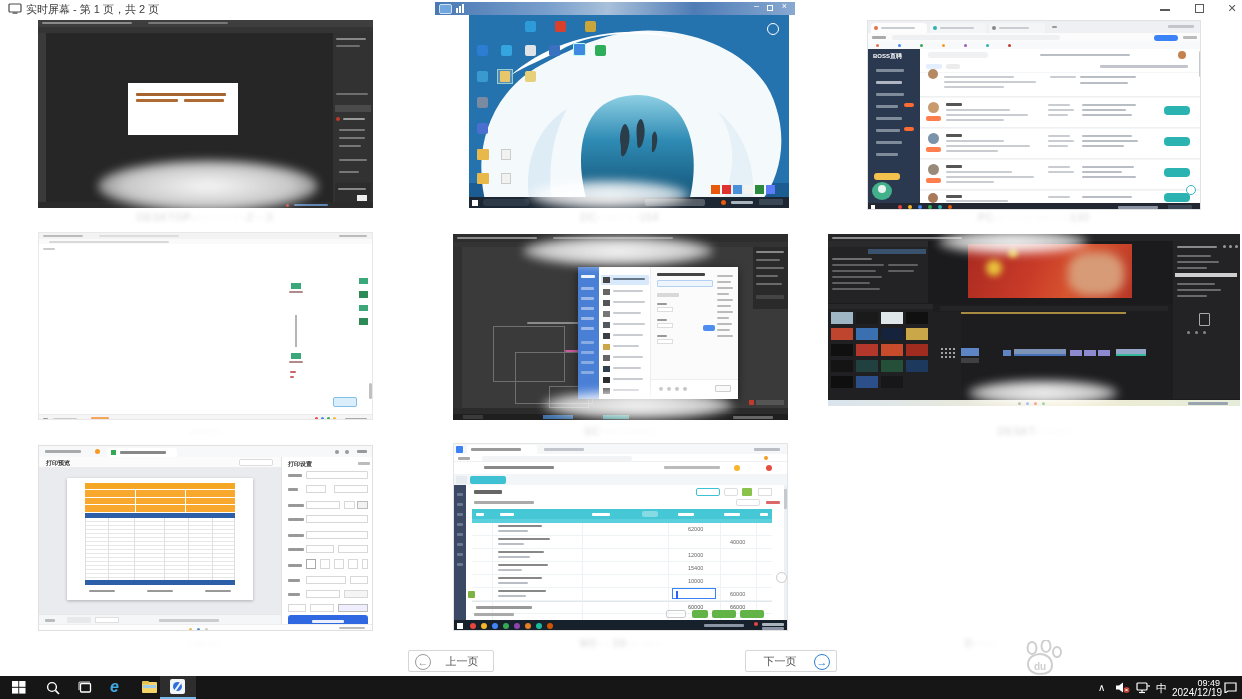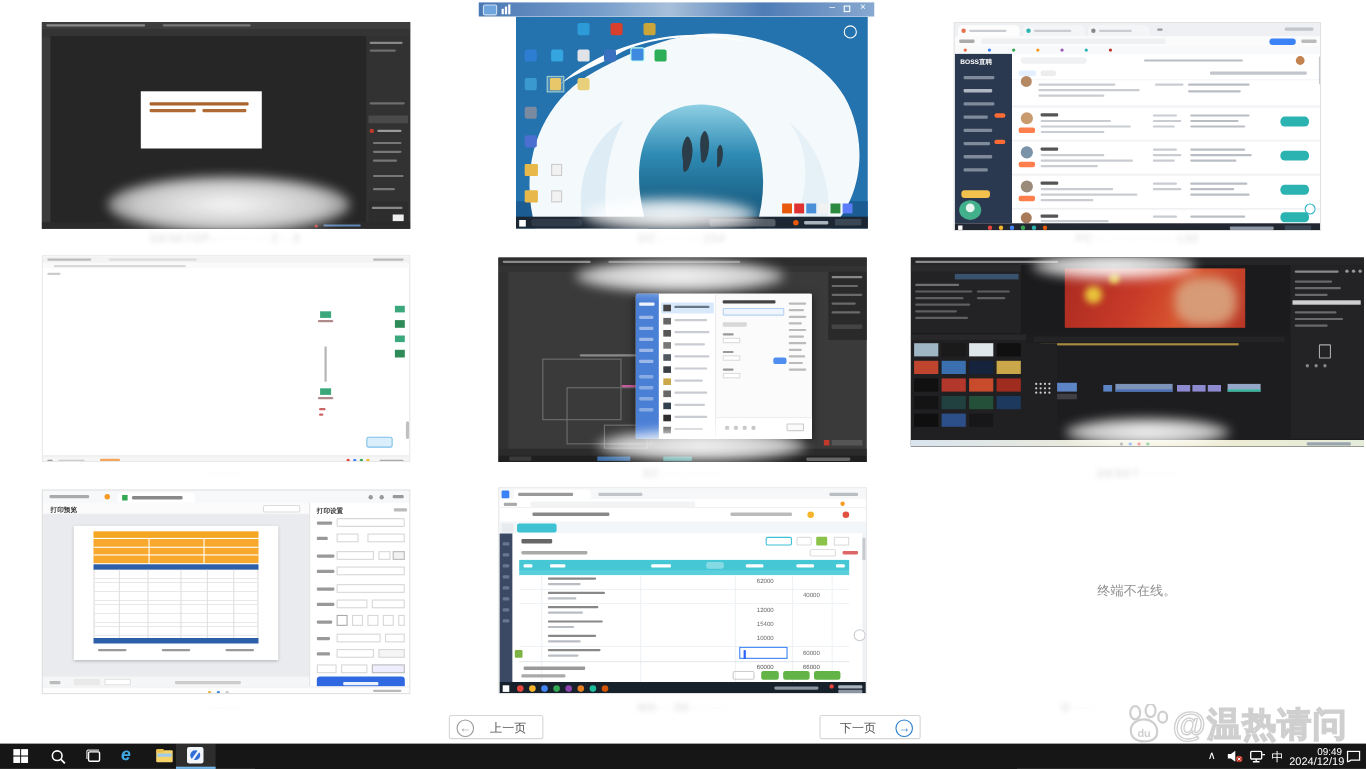--- a/index.html
+++ b/index.html
@@ -39,20 +39,34 @@
   .tb-icon { position:absolute; top:0; height:23px; cursor:pointer; }
   .tray-txt { color:#fff; font-size:10px; }
 
   .offline { position:absolute; font-size:12px; color:#8f8f8f; transform:translate(-50%,-50%); }
 </style>
 </head>
 <body>
 
 <div class="page">
 
+  <div class="titlebar">
+    <svg class="abs" style="left:8px;top:3px" width="14" height="12" viewBox="0 0 14 12">
+      <rect x="1" y="1" width="12" height="8" rx="1" fill="none" stroke="#4a4a4a" stroke-width="1.2"></rect>
+      <rect x="4.5" y="9.5" width="5" height="1.2" fill="#4a4a4a"></rect>
+    </svg>
+    <span class="tb-text">实时屏幕 - 第 1 页，共 2 页</span>
+    <div class="winbtn" style="left:1150px">
+        <div class="minbar"></div>
+      </div>
+    <div class="winbtn" style="left:1185px">
+        <div class="maxbox"></div>
+      </div>
+    <div class="winbtn closex" style="left:1217px"><span>✕</span></div>
+  </div>
 
   <div class="thumb" style="left:38px;top:20px;width:335px;height:188px;background:#2b2b2b">
     <div class="abs" style="left:0;top:0;width:335px;height:7px;background:#3e3e3e">
       <div class="bar" style="left:4px;top:2px;width:90px;height:2px;background:#8a8a8a"></div>
       <div class="bar" style="left:110px;top:2px;width:80px;height:2px;background:#777"></div>
     </div>
     <div class="abs" style="left:0;top:7px;width:335px;height:6px;background:#343434"></div>
     <div class="abs" style="left:0;top:13px;width:8px;height:175px;background:#3a3a3a"></div>
     <div class="abs" style="left:8px;top:13px;width:287px;height:169px;background:#262626">
       <div class="abs" style="left:82px;top:50px;width:110px;height:52px;background:#fff">
@@ -739,23 +753,20 @@
         <div class="dot" style="left:82px;top:3px;width:6px;height:6px;background:#1abc9c"></div>
         <div class="dot" style="left:93px;top:3px;width:6px;height:6px;background:#d35400"></div>
       <div class="dot" style="left:300px;top:2px;width:4px;height:4px;background:#e8453c"></div>
       <div class="bar" style="left:250px;top:4px;width:40px;height:3px;background:#8a94a3"></div>
       <div class="bar" style="left:308px;top:3px;width:22px;height:2.5px;background:#aab4bd"></div>
       <div class="bar" style="left:308px;top:7px;width:22px;height:2.5px;background:#8a94a3"></div>
     </div>
   </div>
   <div class="cap" style="left:620px;top:638px">W0··· 09··· ····</div>
 
-  <div class="abs" style="left:825px;top:443px;width:417px;height:188px;background:#fff">
-    <span class="offline" style="left:50%;top:50%">终端不在线。</span>
-  </div>
   <div class="cap" style="left:980px;top:638px">D·····</div>
 
   <button class="pgbtn" style="left:408px;top:650px;width:86px">
     <span class="pgcircle" style="left:6px;border:1.4px solid #9a9a9a;color:#9a9a9a">←</span>
     <span style="margin-left:22px">上一页</span>
   </button>
   <button class="pgbtn" style="left:745px;top:650px;width:92px">
     <span style="margin-right:22px">下一页</span>
     <span class="pgcircle" style="right:6px;border:1.4px solid #2a7fd0;color:#2a7fd0">→</span>
   </button>
@@ -763,21 +774,20 @@
   <div class="abs" style="left:1022px;top:638px;width:220px;height:40px">
     <svg class="abs" style="left:0;top:2px" width="42" height="36" viewBox="0 0 42 36">
       <g fill="none" stroke="#cfcfcf" stroke-width="2">
         <ellipse cx="10" cy="8" rx="4.5" ry="6"></ellipse>
         <ellipse cx="24" cy="6" rx="4.5" ry="6"></ellipse>
         <ellipse cx="35" cy="12" rx="4" ry="5"></ellipse>
         <path d="M6,24 C6,17 13,14 18,14 C24,14 30,18 30,25 C30,32 24,34 18,34 C12,34 6,31 6,24 Z"></path>
       </g>
       <text x="12" y="30" font-size="10" fill="#cfcfcf" font-weight="bold">du</text>
     </svg>
-    <span class="wm-text" style="left:44px;top:0">@温热请问</span>
   </div>
 
   <div class="taskbar">
     <div class="tb-icon" style="left:4px;width:30px">
       <svg class="abs" style="left:8px;top:5px" width="14" height="13" viewBox="0 0 14 13">
           <g fill="#fff">
             <rect x="0" y="0" width="6.3" height="5.8"></rect>
             <rect x="7.2" y="0" width="6.3" height="5.8"></rect>
             <rect x="0" y="6.8" width="6.3" height="5.8"></rect>
             <rect x="7.2" y="6.8" width="6.3" height="5.8"></rect>

